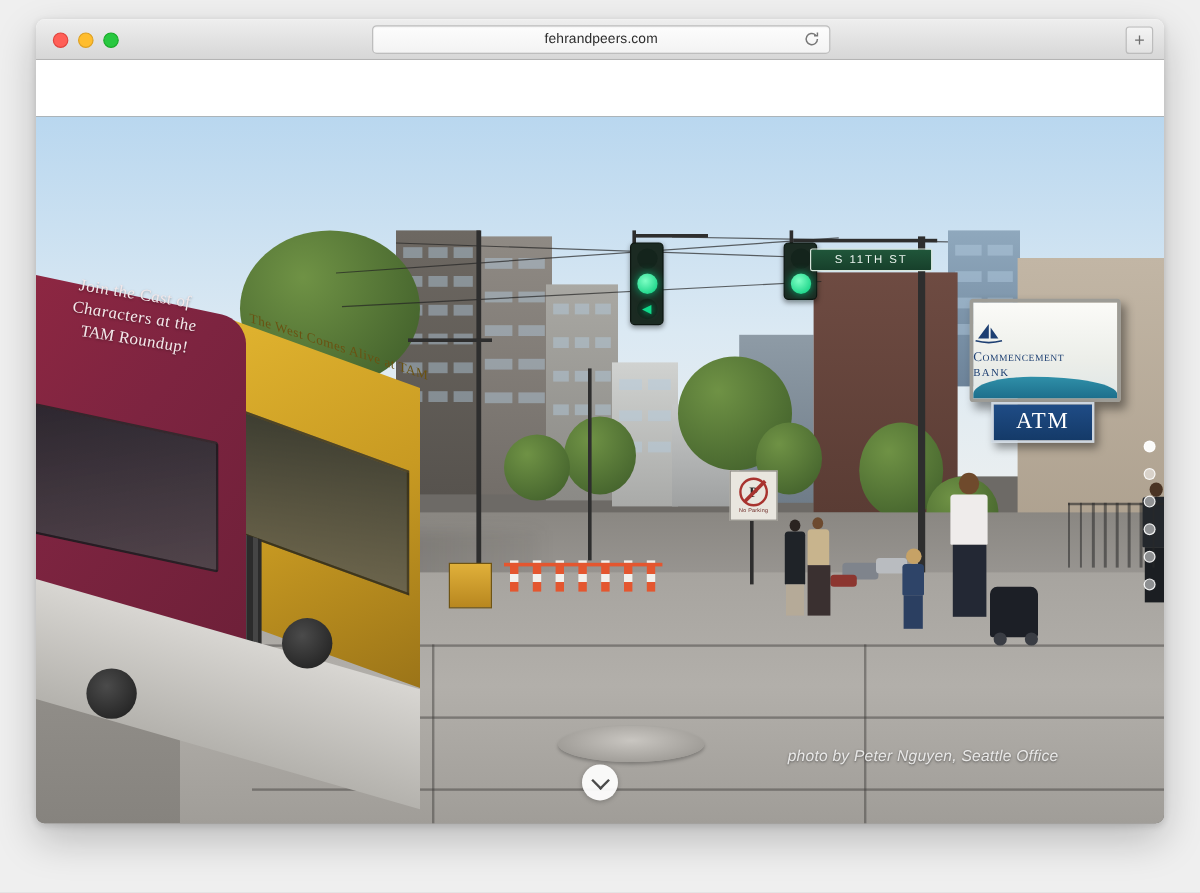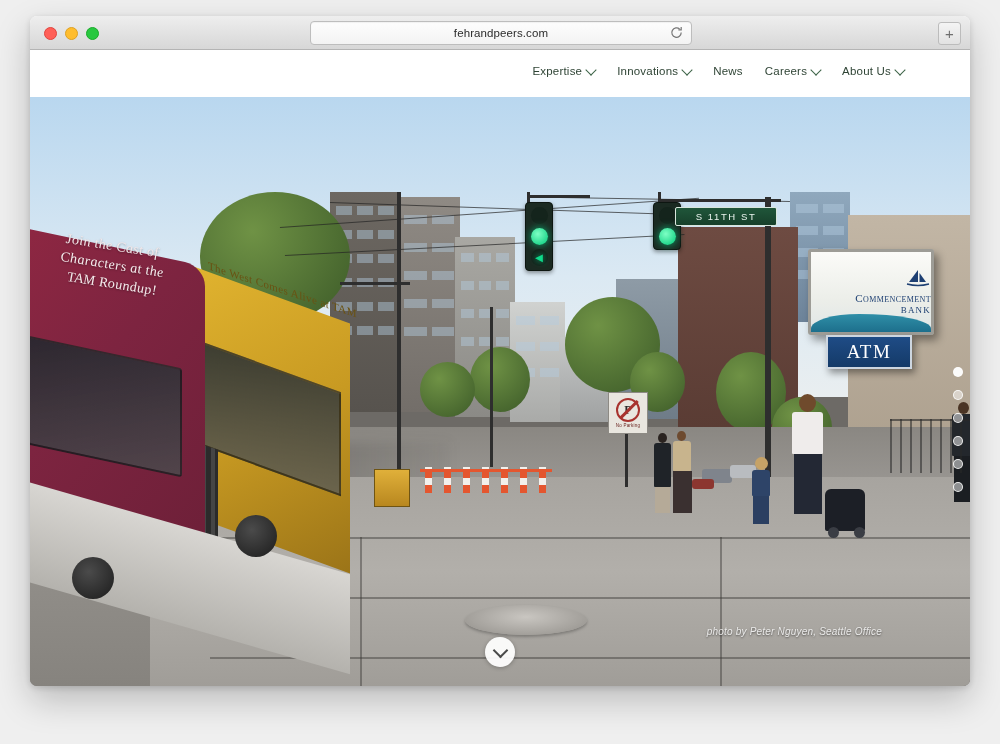--- a/index.html
+++ b/index.html
@@ -193,21 +193,21 @@
     display:flex;align-items:center;justify-content:center;
     color:#eaf4ee;font-size:9.5px;letter-spacing:1.6px;font-family:"Liberation Sans",sans-serif;
   }
 
   
   .banksign{
     position:absolute;left:778px;top:152px;width:120px;height:80px;
     background:linear-gradient(#fbfbf8,#eceee9 60%,#dfe6e6);
     border:3px solid #9d9c96;border-radius:3px;
     box-shadow:4px 5px 8px rgba(0,0,0,.4);
-    display:flex;flex-direction:column;align-items:flex-end;justify-content:center;gap:1px;
+    display:flex;flex-direction:column;align-items:flex-start;justify-content:center;gap:1px;
     overflow:hidden;
   }
   .boat{color:#1d3f72;font-size:17px;line-height:1;margin-bottom:1px;}
   .bankname{color:#1d3f72;font-family:"Liberation Serif",serif;font-size:11px;
             letter-spacing:.4px;font-variant:small-caps;}
   .banksub{color:#1d3f72;font-family:"Liberation Serif",serif;font-size:9px;letter-spacing:1.2px;}
   .bankwave{position:absolute;left:0;bottom:0;width:100%;height:18px;
             background:linear-gradient(#2f8fa8,#1d6f8c);border-radius:40% 60% 0 0/80% 80% 0 0;}
   .atmsign{
     position:absolute;left:796px;top:238px;width:82px;height:30px;
@@ -239,21 +239,21 @@
   .ped{position:absolute;}
   .ped .head{border-radius:50%;}
   .ped .body{border-radius:3px 3px 1px 1px;}
 
   
   .car{position:absolute;border-radius:3px;}
 
   
   .credit{
     position:absolute;right:88px;bottom:50px;
-    color:rgba(255,255,255,.82);font-size:10px;font-style:italic;letter-spacing:.2px;
+    color:rgba(255,255,255,.82);font-size:13px;font-style:italic;letter-spacing:.2px;
     text-shadow:0 1px 2px rgba(0,0,0,.5);
   }
 
   
   .scrolldown{
     position:absolute;left:50%;bottom:20px;transform:translateX(-50%);
     width:30px;height:30px;border-radius:50%;background:rgba(255,255,255,.93);
     display:flex;align-items:center;justify-content:center;
     box-shadow:0 1px 4px rgba(0,0,0,.25);cursor:pointer;
   }
@@ -295,41 +295,20 @@
         </svg>
       </div>
 
       <div class="plusbtn">
         <span>+</span>
       </div>
     </div>
 
     <div class="siteheader">
 
-      <div class="nav">
-        <div class="navitem">
-          <span>Expertise</span>
-          <span class="chev"></span>
-        </div>
-        <div class="navitem">
-          <span>Innovations</span>
-          <span class="chev"></span>
-        </div>
-        <div class="navitem">
-          <span>News</span>
-        </div>
-        <div class="navitem">
-          <span>Careers</span>
-          <span class="chev"></span>
-        </div>
-        <div class="navitem">
-          <span>About Us</span>
-          <span class="chev"></span>
-        </div>
-      </div>
     </div>
 
     <div class="hero">
 
       <div class="sky"></div>
 
       <div class="bldg b1">
         <div class="winrow" style="top:14px">
             <i class="win"></i>
             <i class="win"></i>

